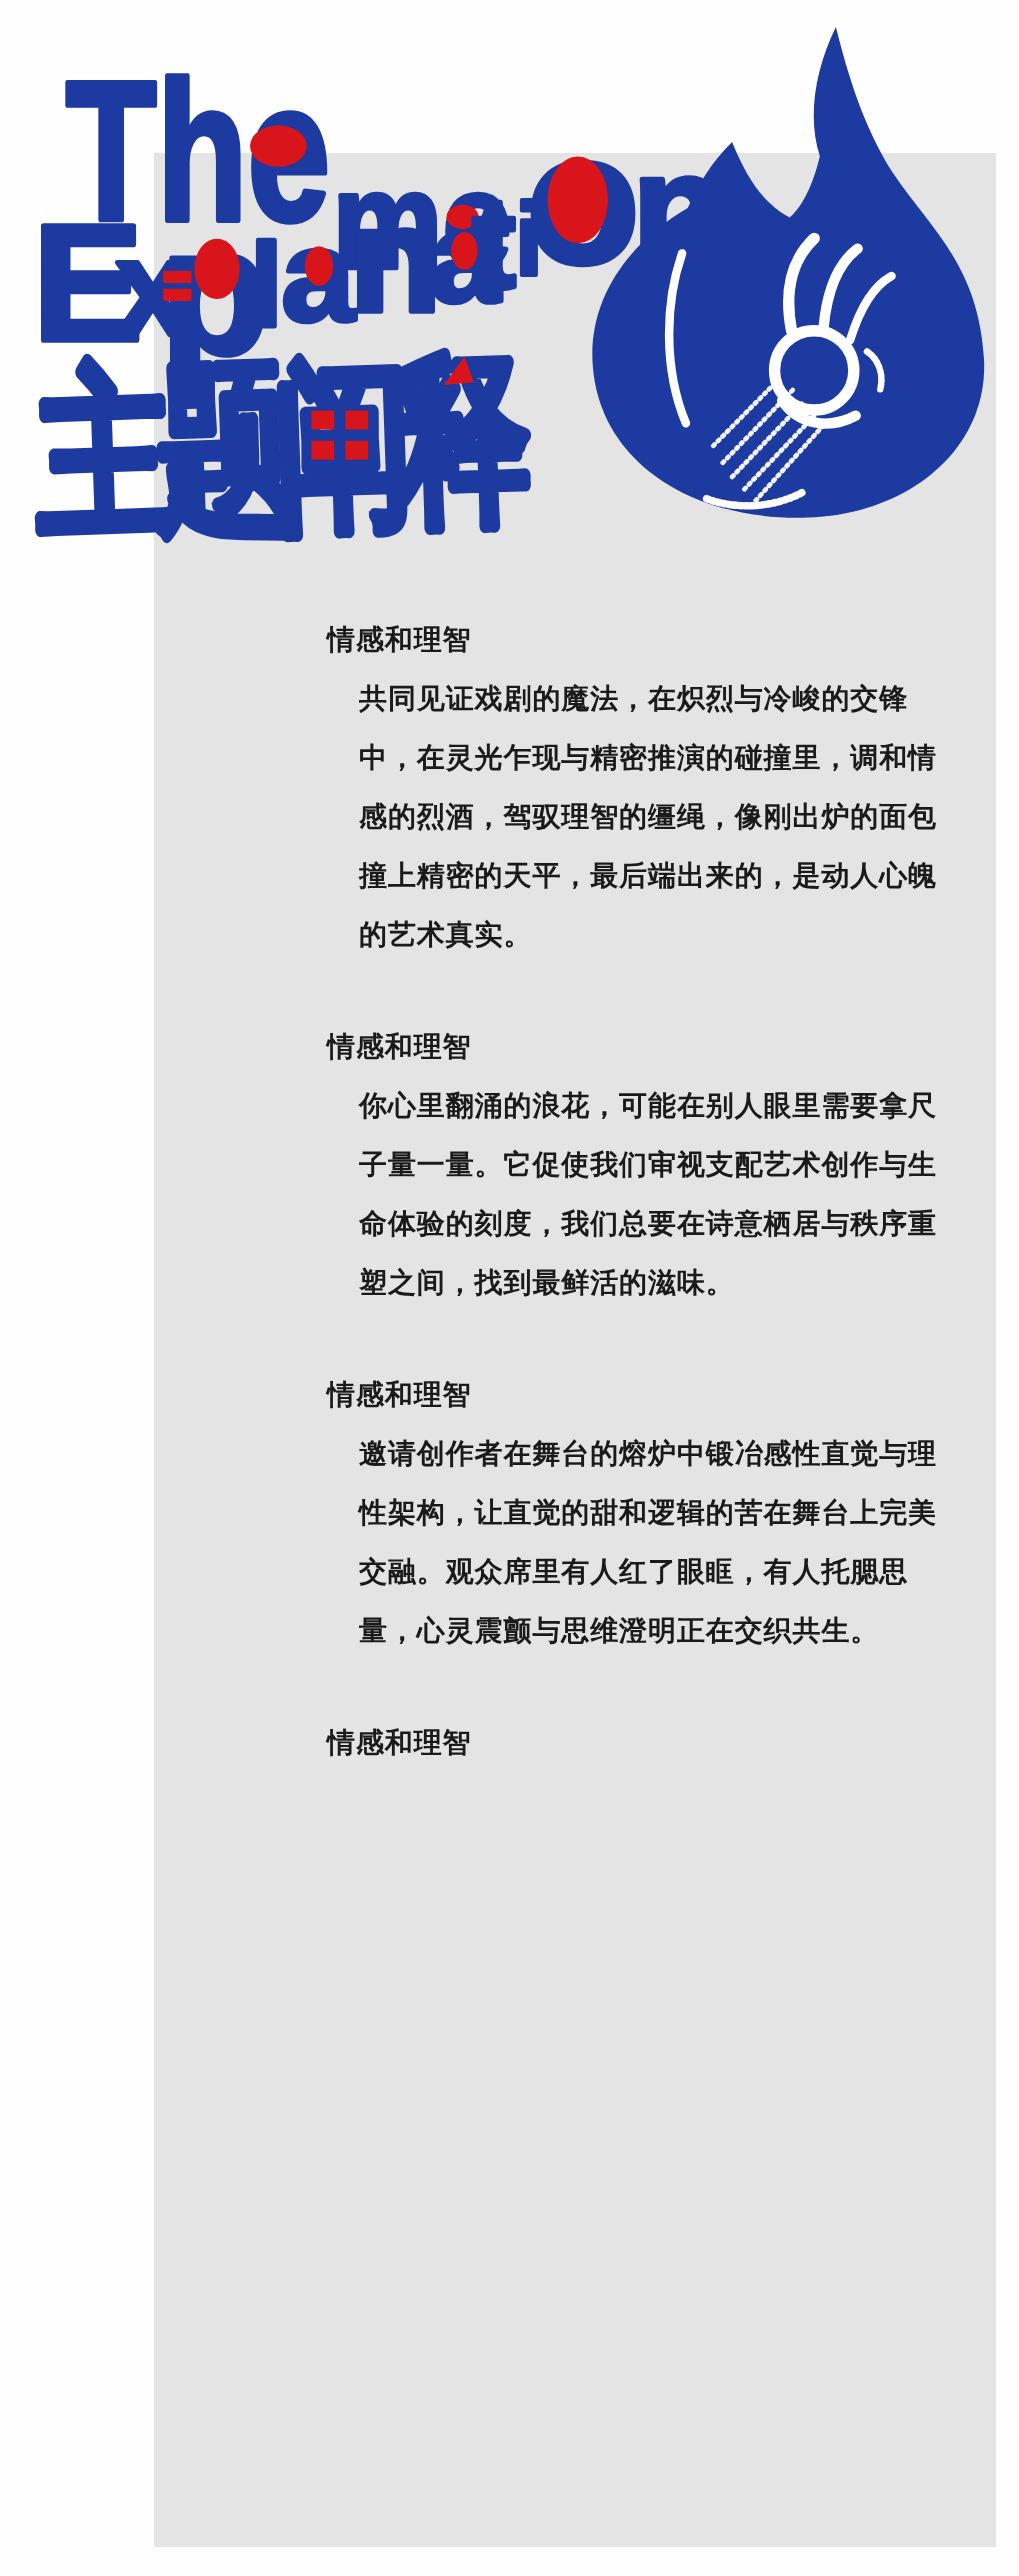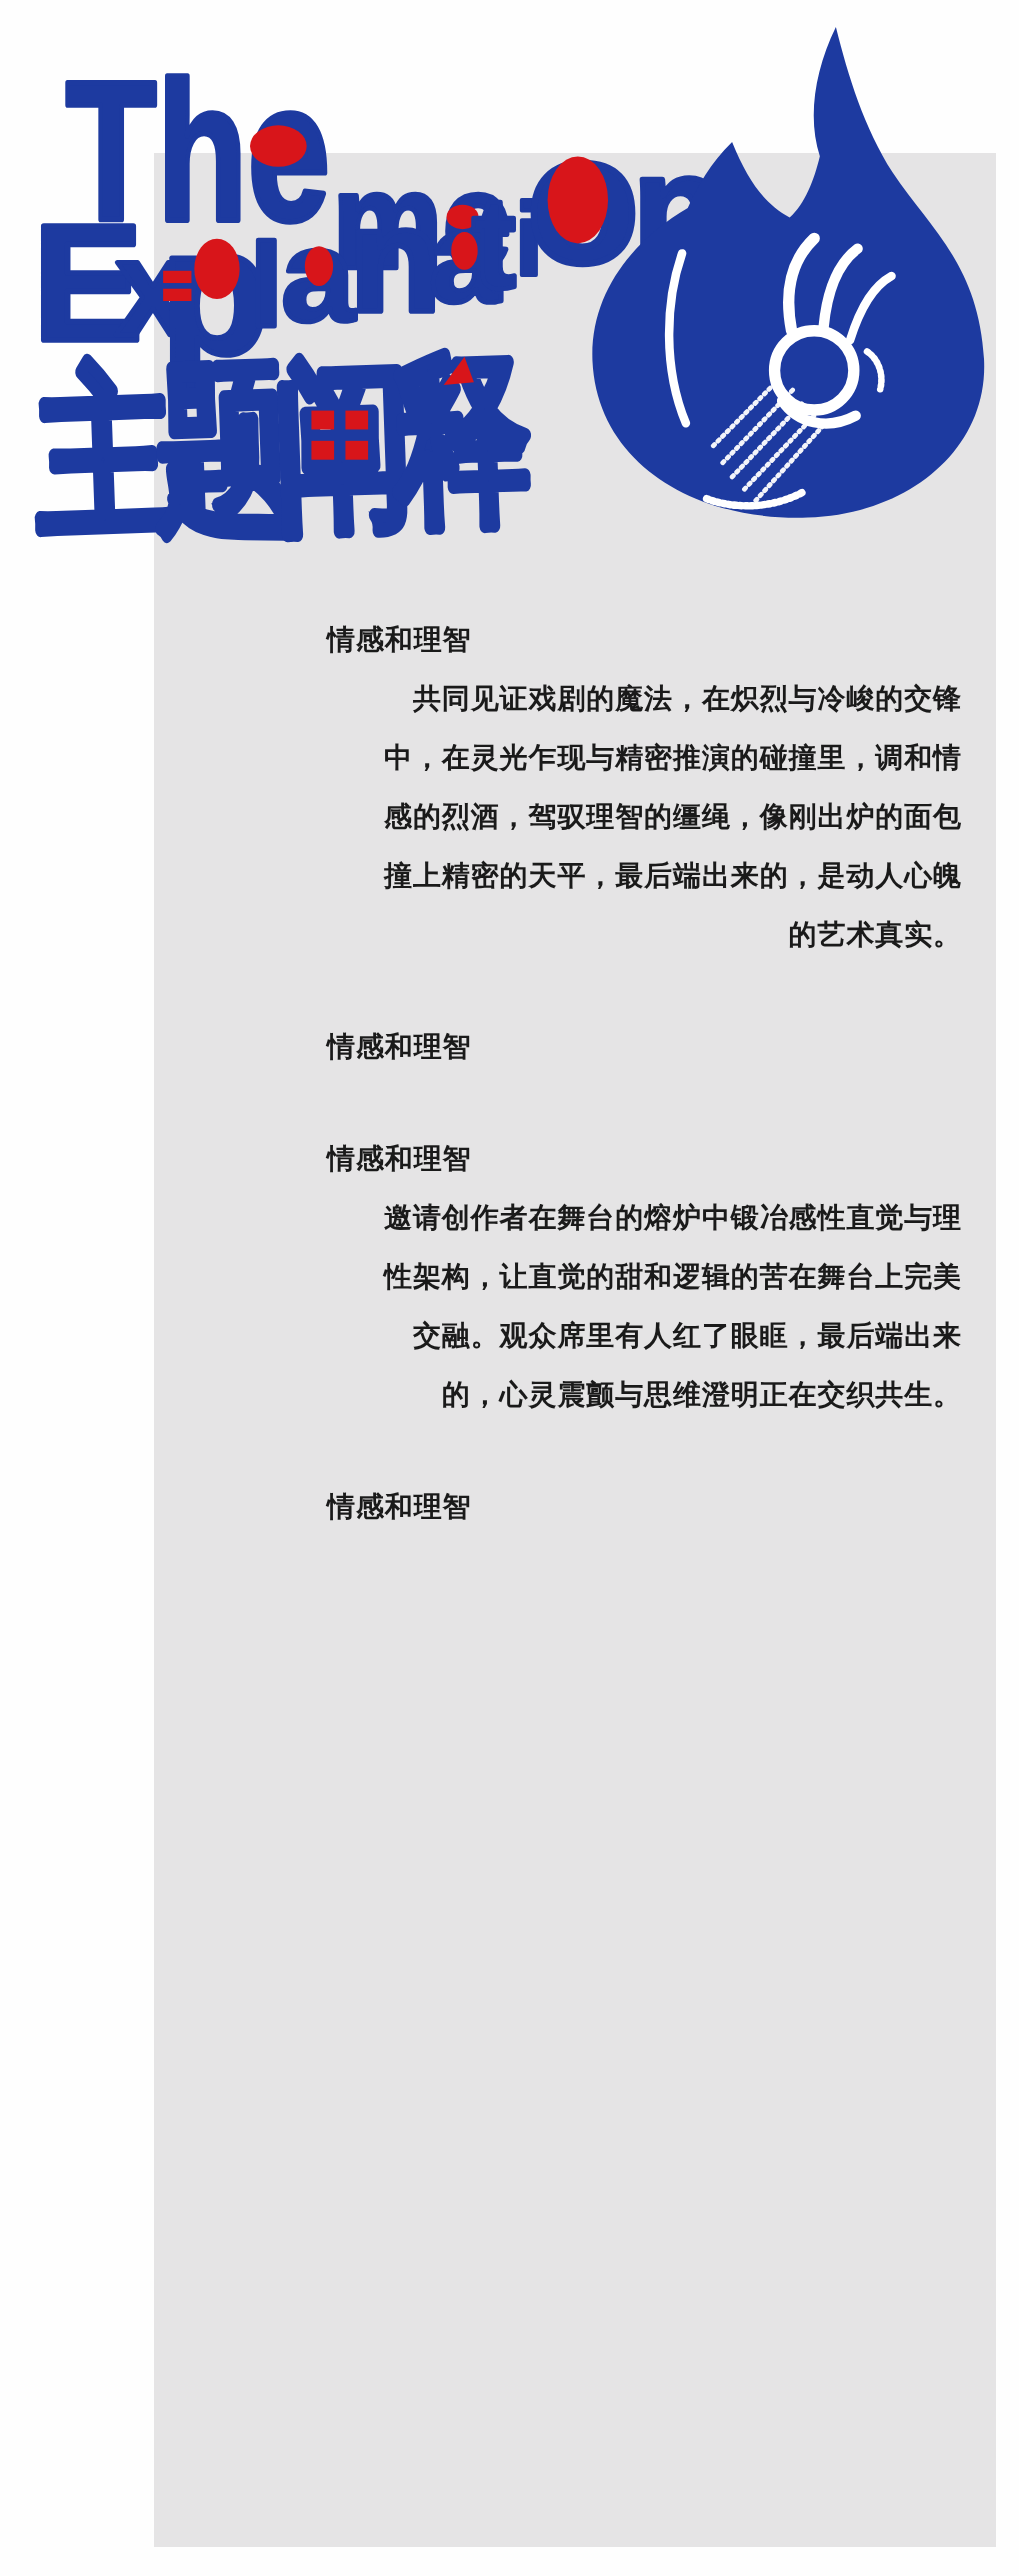--- a/index.html
+++ b/index.html
@@ -25,21 +25,21 @@
   .content{
     position:absolute;left:327px;top:610px;width:635px;
     color:#1a1a1a;
   }
   .content section{margin:0 0 53px 0;padding:0;}
   .hd,.bd{
     font-size:28px;line-height:59px;font-weight:900;
     letter-spacing:0.9px;margin:0;
     font-family:"Liberation Sans","DejaVu Sans",sans-serif;
   }
-  .bd{text-align:right;word-break:break-all;margin-left:32px;}
+  .bd{text-align:left;word-break:break-all;margin-left:32px;}
 </style>
 </head>
 <body>
 
 <div class="canvas">
 
   <div class="panel"></div>
 
   <svg class="logo-svg" width="718" height="529" viewBox="0 0 760 560">
 
@@ -109,24 +109,25 @@
     </g>
   </svg>
 
   <div class="content">
     <section>
       <p class="hd">情感和理智</p>
       <p class="bd">共同见证戏剧的魔法，在炽烈与冷峻的交锋中，在灵光乍现与精密推演的碰撞里，调和情感的烈酒，驾驭理智的缰绳，像刚出炉的面包撞上精密的天平，最后端出来的，是动人心魄的艺术真实。</p>
     </section>
     <section>
       <p class="hd">情感和理智</p>
+      <p class="bd">你心里翻涌的浪花，可能在别人眼里需要拿尺子量一量。它促使我们审视支配艺术创作与生命体验的刻度，我们总要在诗意栖居与秩序重塑之间，找到最鲜活的滋味。</p>
     </section>
     <section>
       <p class="hd">情感和理智</p>
-      <p class="bd">邀请创作者在舞台的熔炉中锻冶感性直觉与理性架构，让直觉的甜和逻辑的苦在舞台上完美交融。观众席里有人红了眼眶，最后端出来的，心灵震颤与思维澄明正在交织共生。</p>
+      <p class="bd">邀请创作者在舞台的熔炉中锻冶感性直觉与理性架构，让直觉的甜和逻辑的苦在舞台上完美交融。观众席里有人红了眼眶，有人托腮思量，心灵震颤与思维澄明正在交织共生。</p>
     </section>
     <section>
       <p class="hd">情感和理智</p>
     </section>
   </div>
 
 </div>
 
 
 </body></html>

